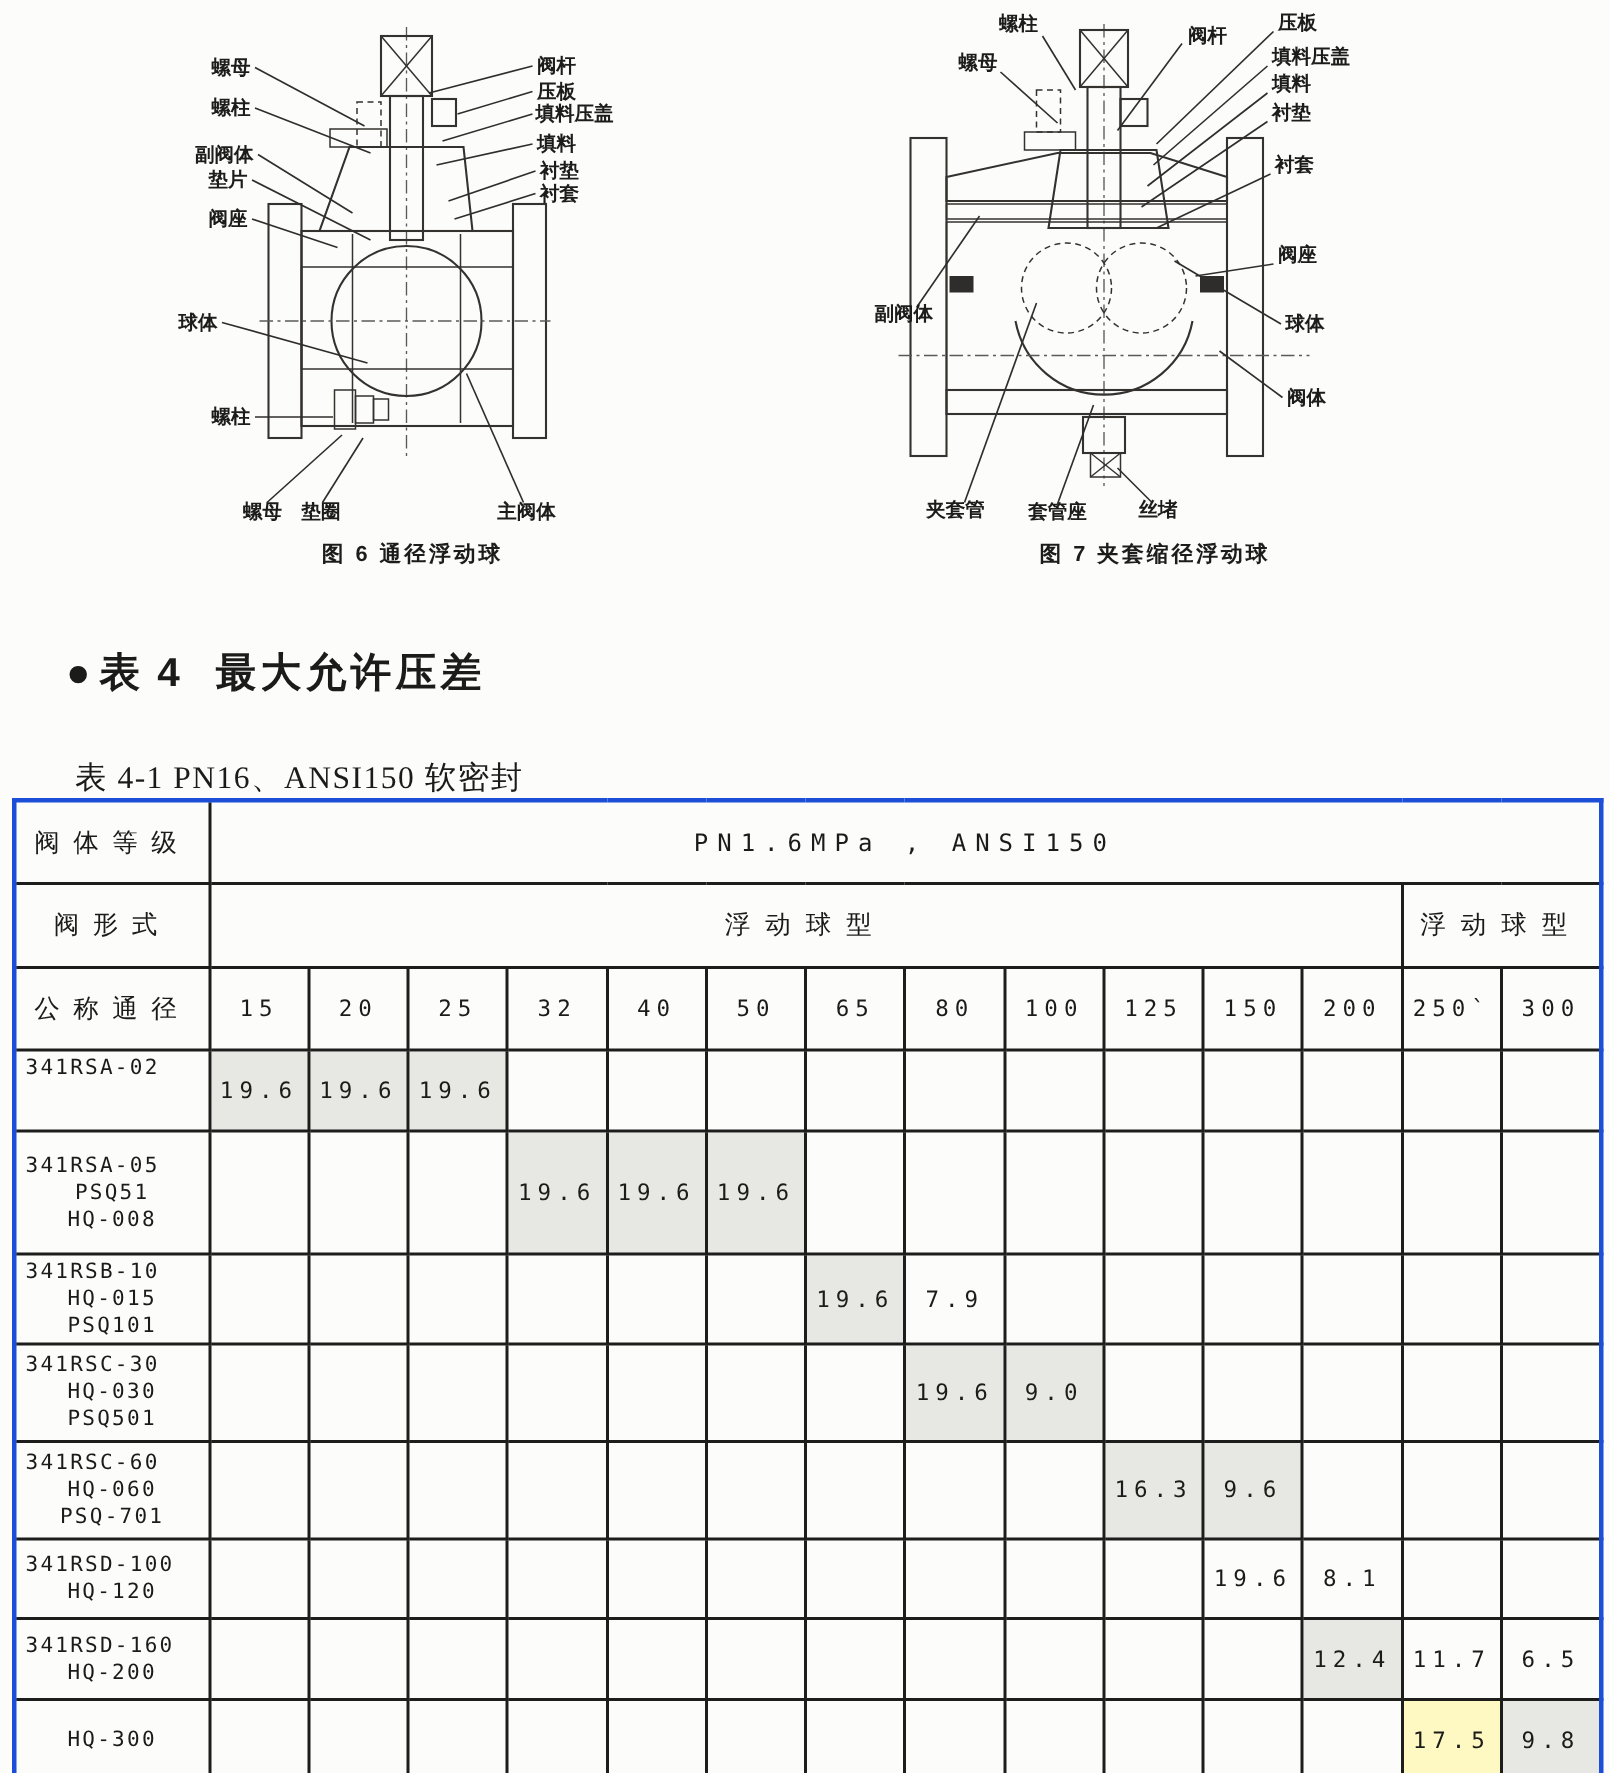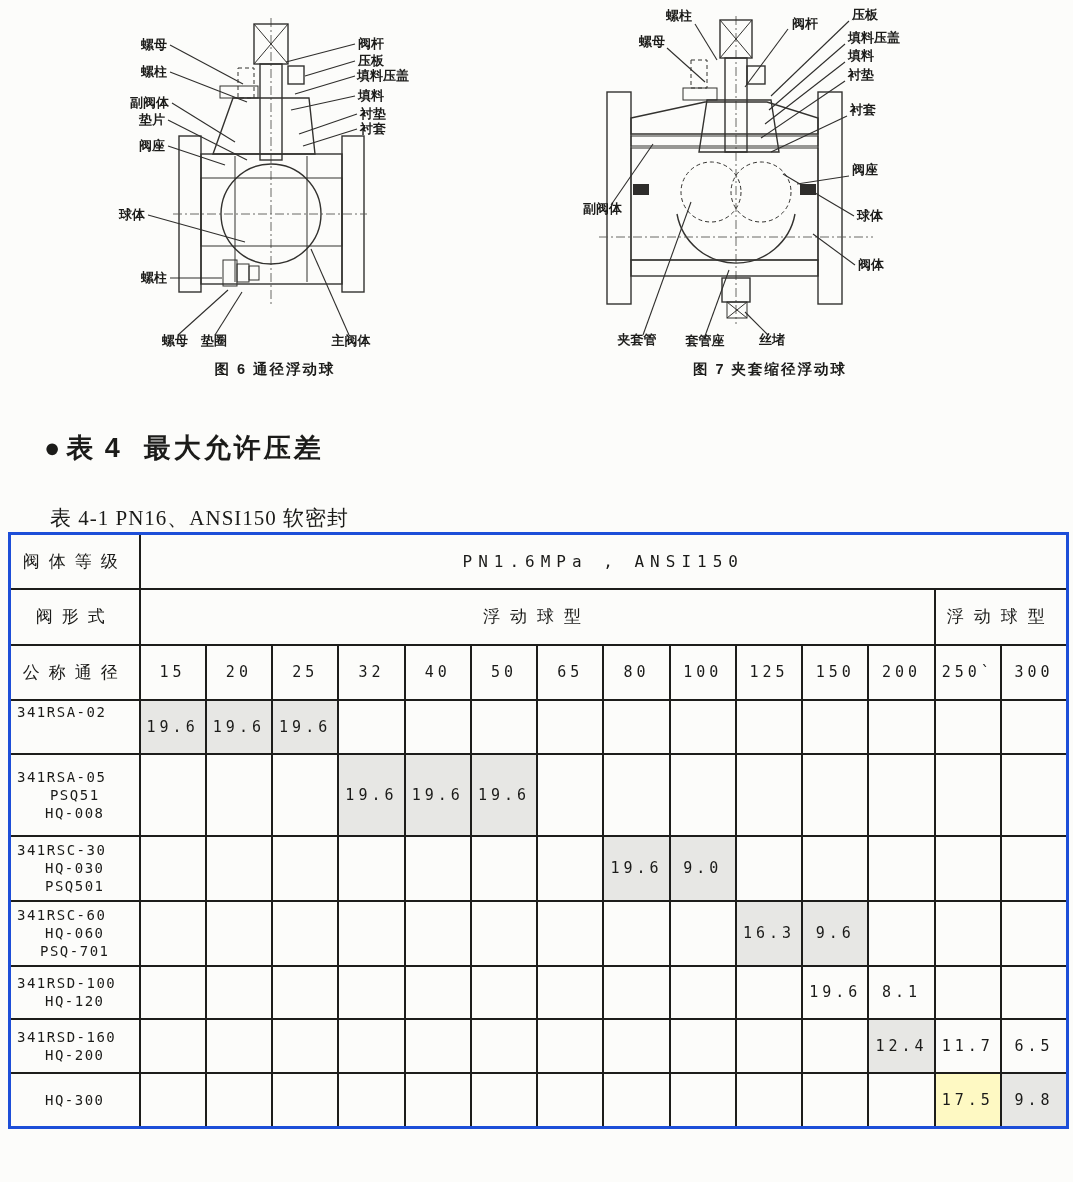--- a/index.html
+++ b/index.html
@@ -271,20 +271,41 @@
           <td class="val" style="background: rgb(231, 231, 228);">19.6</td>
           <td class="val"></td>
           <td class="val"></td>
           <td class="val"></td>
           <td class="val"></td>
           <td class="val"></td>
           <td class="val"></td>
           <td class="val"></td>
           <td class="val"></td>
         </tr>
+        <tr style="height: 58px;">
+          <td class="rl">
+            <div class="ml left">341RSB-10</div>
+            <div class="ml">HQ-015</div>
+            <div class="ml">PSQ101</div>
+          </td>
+          <td class="val"></td>
+          <td class="val"></td>
+          <td class="val"></td>
+          <td class="val"></td>
+          <td class="val"></td>
+          <td class="val"></td>
+          <td class="val" style="background: rgb(231, 231, 228);">19.6</td>
+          <td class="val">7.9</td>
+          <td class="val"></td>
+          <td class="val"></td>
+          <td class="val"></td>
+          <td class="val"></td>
+          <td class="val"></td>
+          <td class="val"></td>
+        </tr>
         <tr style="height: 65px;">
           <td class="rl">
             <div class="ml left">341RSC-30</div>
             <div class="ml">HQ-030</div>
             <div class="ml">PSQ501</div>
           </td>
           <td class="val"></td>
           <td class="val"></td>
           <td class="val"></td>
           <td class="val"></td>

